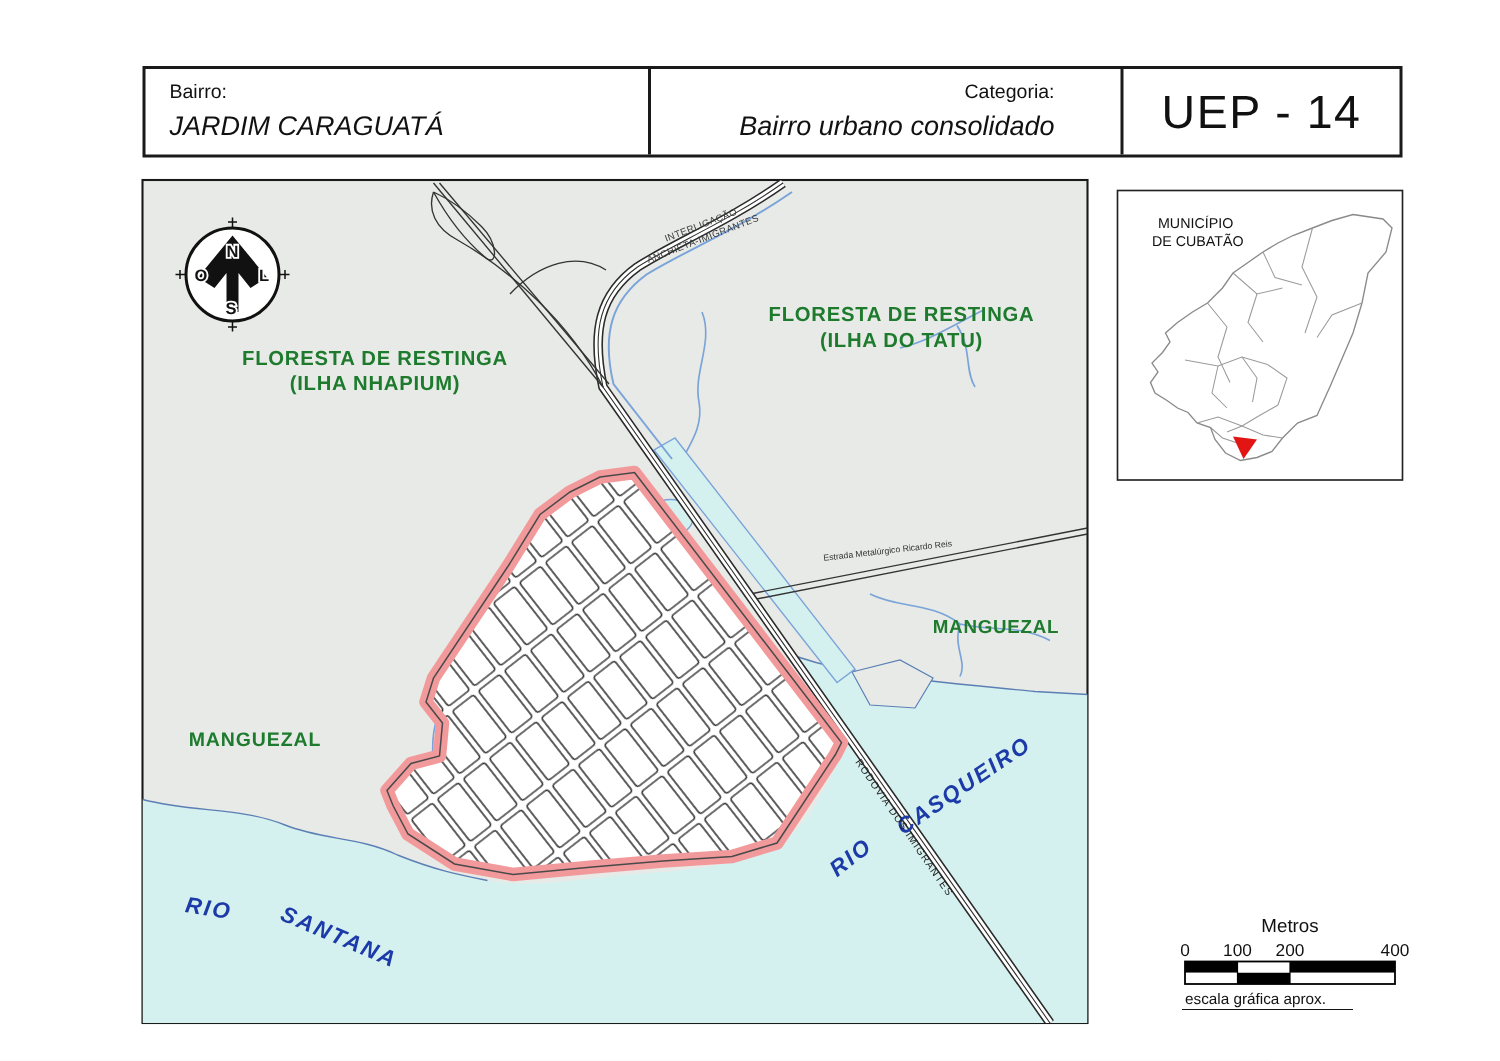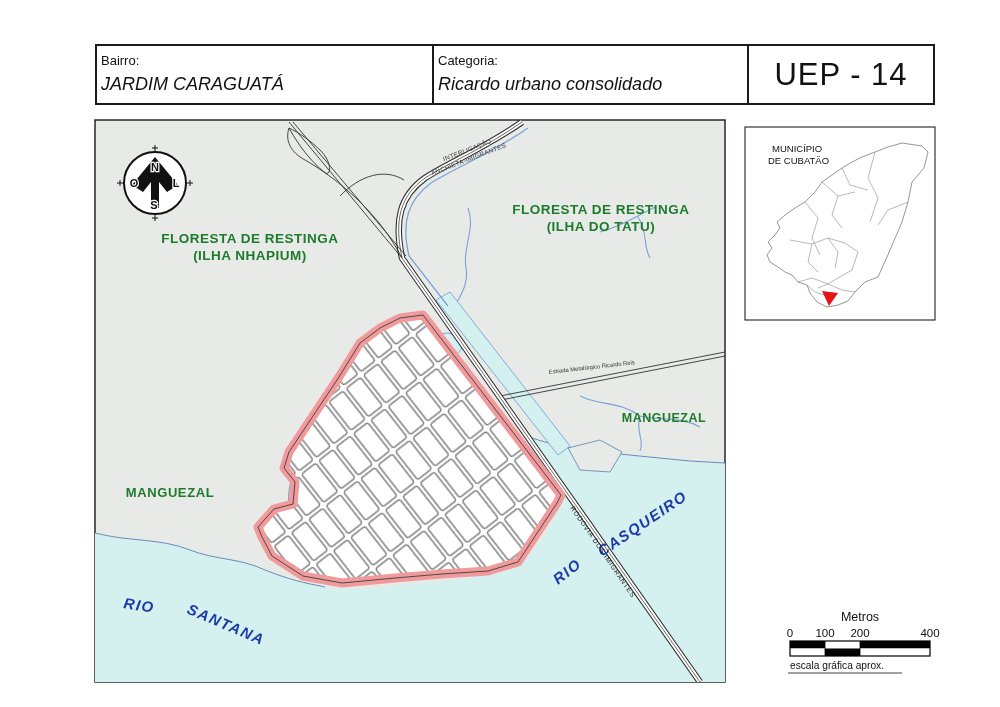--- a/index.html
+++ b/index.html
@@ -1,43 +1,43 @@
 <!DOCTYPE html>
 <html><head>
 <meta charset="utf-8">
 <style>
   html,body{margin:0;padding:0;background:#ffffff;}
   .page{position:relative;width:1000px;height:707px;background:#ffffff;overflow:hidden;
         font-family:"Liberation Sans", sans-serif;color:#111;}
   .header{position:absolute;left:95px;top:44px;width:840px;height:61px;
           display:flex;border:2px solid #1a1a1a;box-sizing:border-box;background:#fff;}
-  .hcell{box-sizing:border-box;padding:7px 12px 4px 4px;}
+  .hcell{box-sizing:border-box;padding:7px 12px 4px 16px;}
   .hcell+.hcell{border-left:2px solid #1a1a1a;}
   .c1{width:335px;}
-  .c2{width:283px;}
+  .c2{width:283px;text-align:right;}
   .c3{flex:1;display:flex;align-items:center;justify-content:center;padding:16px;margin-left:32px;}
   .small-label{font-size:13px;line-height:16px;}
   .big-value{font-size:18px;line-height:24px;margin-top:3px;white-space:nowrap;font-style:italic;}
   .uep{font-size:31px;letter-spacing:1px;white-space:nowrap;}
   svg{position:absolute;left:0;top:0;}
   text{font-family:"Liberation Sans", sans-serif;}
 </style>
 </head>
 <body>
 
 <div class="page">
 
   <div class="header">
     <div class="hcell c1">
       <div class="small-label">Bairro:</div>
       <div class="big-value">JARDIM CARAGUATÁ</div>
     </div>
     <div class="hcell c2">
       <div class="small-label">Categoria:</div>
-      <div class="big-value">Ricardo urbano consolidado</div>
+      <div class="big-value">Bairro urbano consolidado</div>
     </div>
     <div class="hcell c3">
       <div class="uep">UEP - 14</div>
     </div>
   </div>
 
   <svg width="1000" height="707" viewBox="0 0 1000 707">
     <defs>
       <pattern id="blocks" width="40" height="22" patternUnits="userSpaceOnUse" patternTransform="rotate(52 430 460)">
         <rect width="40" height="22" fill="#ffffff"></rect>

